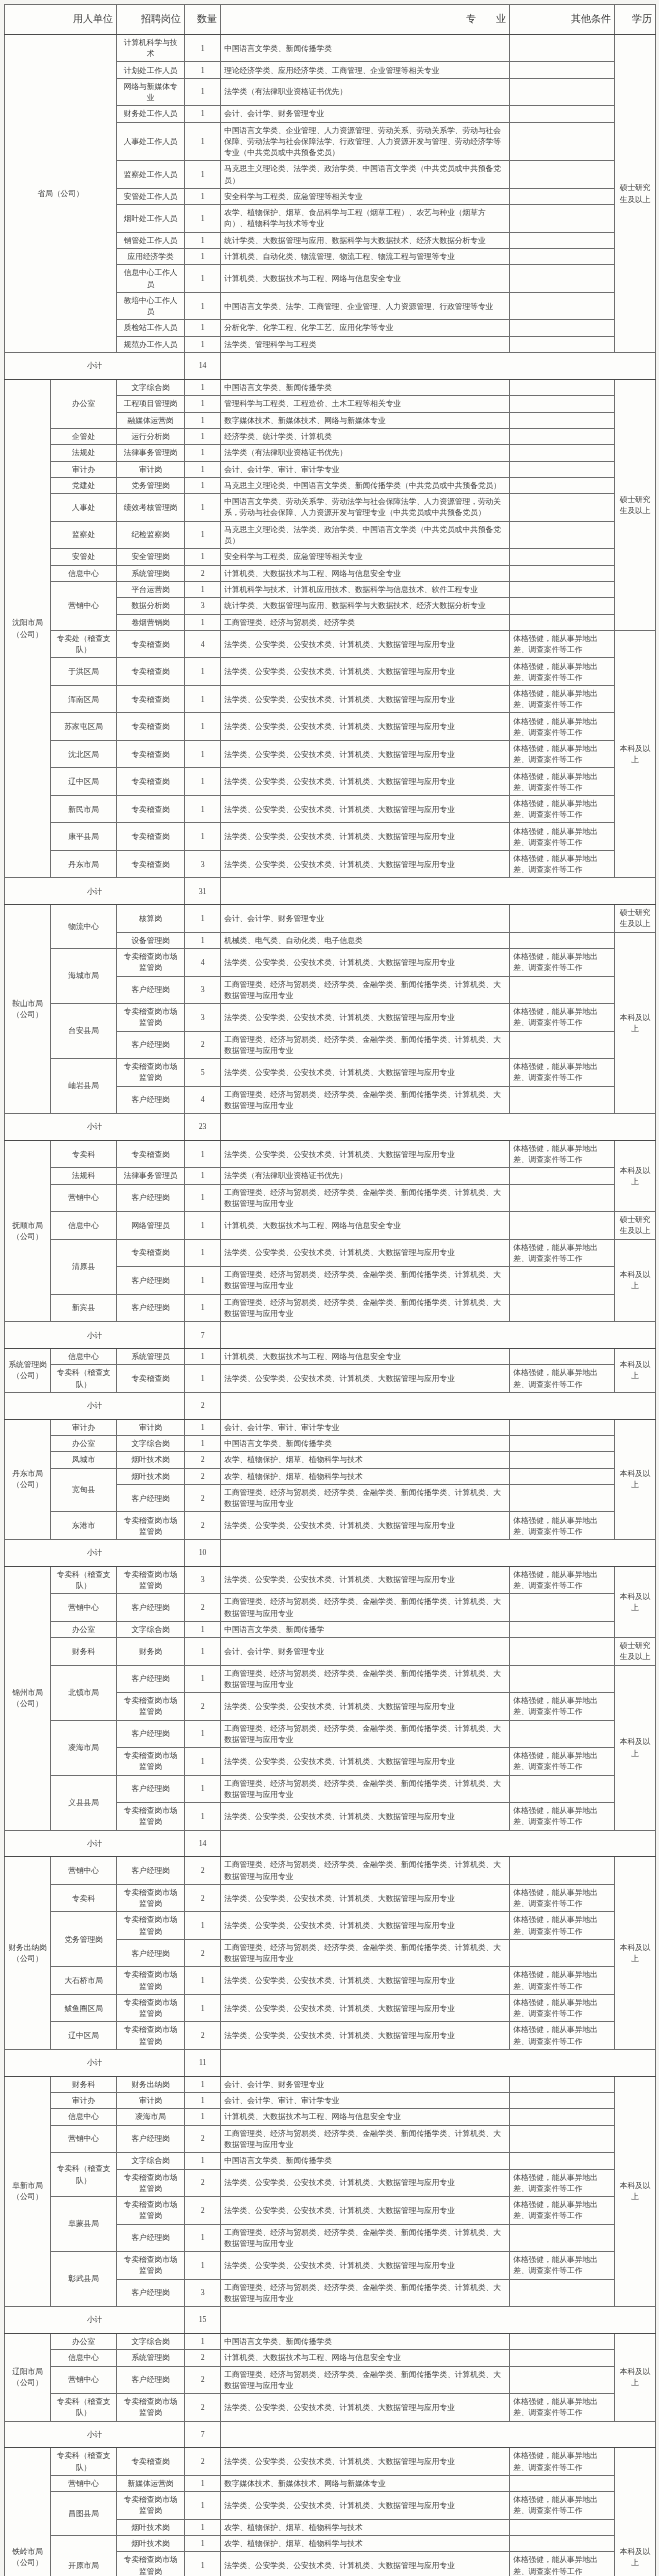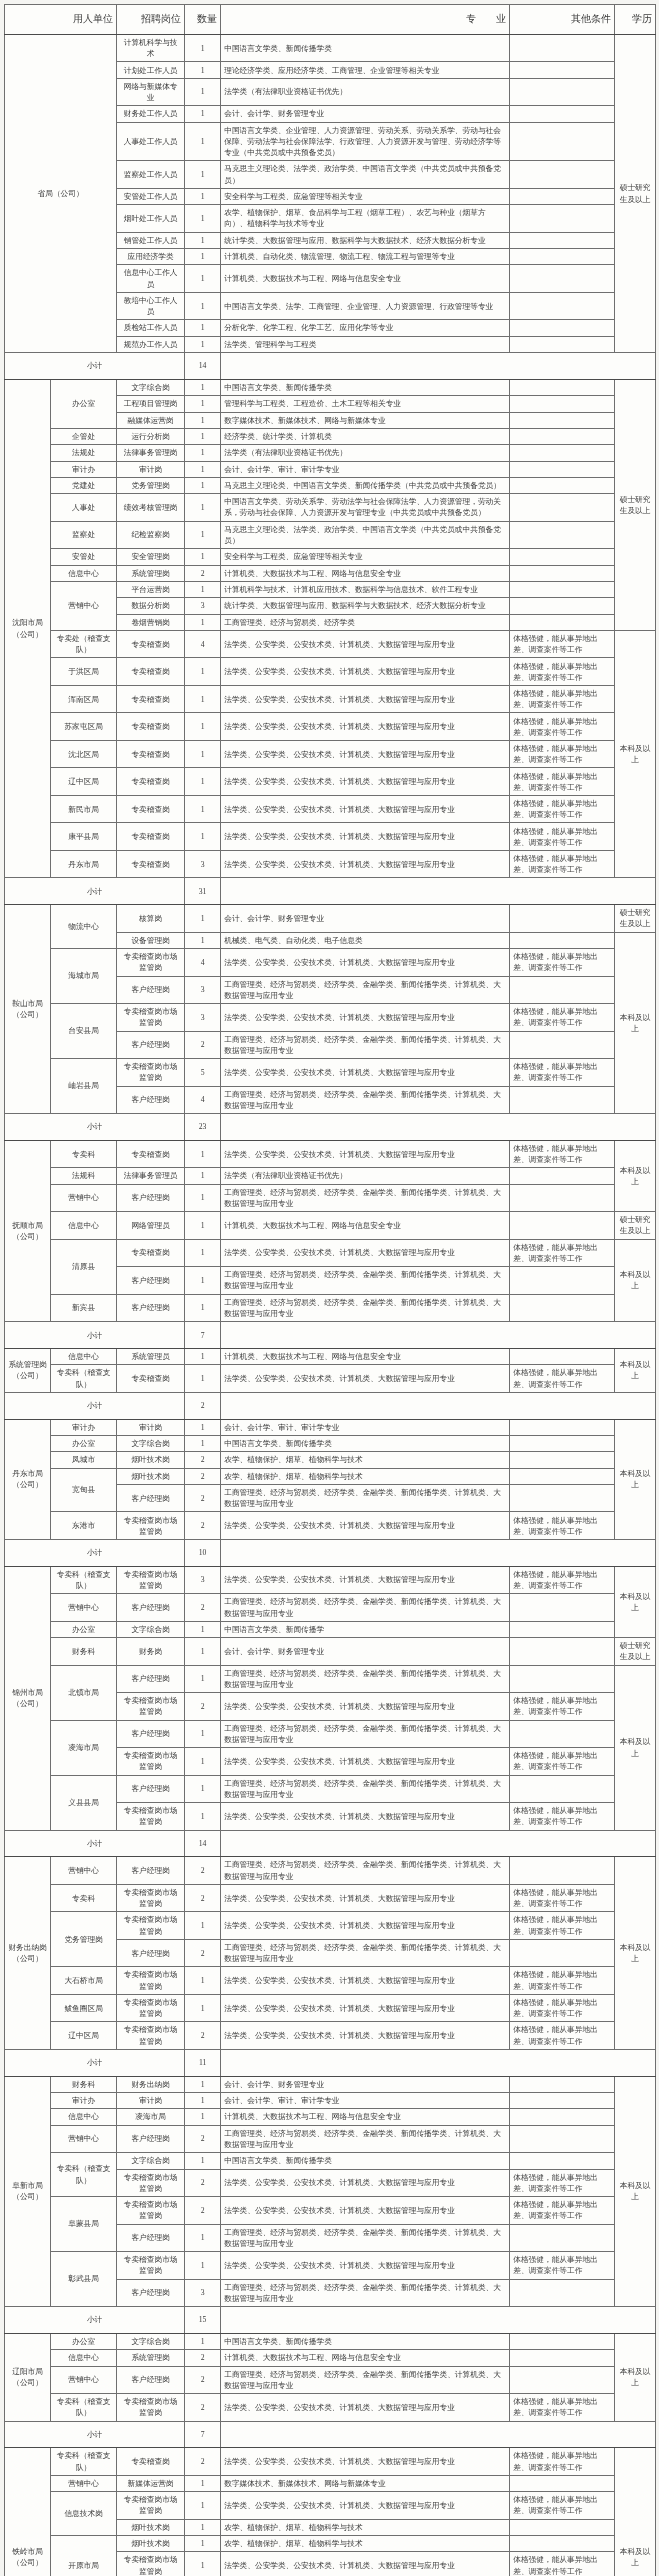--- a/index.html
+++ b/index.html
@@ -758,21 +758,21 @@
         <td class="c-edu" rowspan="10">本科及以上</td>
       </tr>
       <tr>
         <td class="c-dept" rowspan="1">营销中心</td>
         <td class="c-pos">新媒体运营岗</td>
         <td class="c-num">1</td>
         <td class="c-major">数字媒体技术、新媒体技术、网络与新媒体专业</td>
         <td class="c-other"></td>
       </tr>
       <tr>
-        <td class="c-dept" rowspan="2">信息技术岗</td>
+        <td class="c-dept" rowspan="2">昌图县局</td>
         <td class="c-pos">专卖稽查岗市场监管岗</td>
         <td class="c-num">1</td>
         <td class="c-major">法学类、公安学类、公安技术类、计算机类、大数据管理与应用专业</td>
         <td class="c-other">体格强健，能从事异地出差、调查案件等工作</td>
       </tr>
       <tr>
         <td class="c-pos">烟叶技术岗</td>
         <td class="c-num">1</td>
         <td class="c-major">农学、植物保护、烟草、植物科学与技术</td>
         <td class="c-other"></td>

